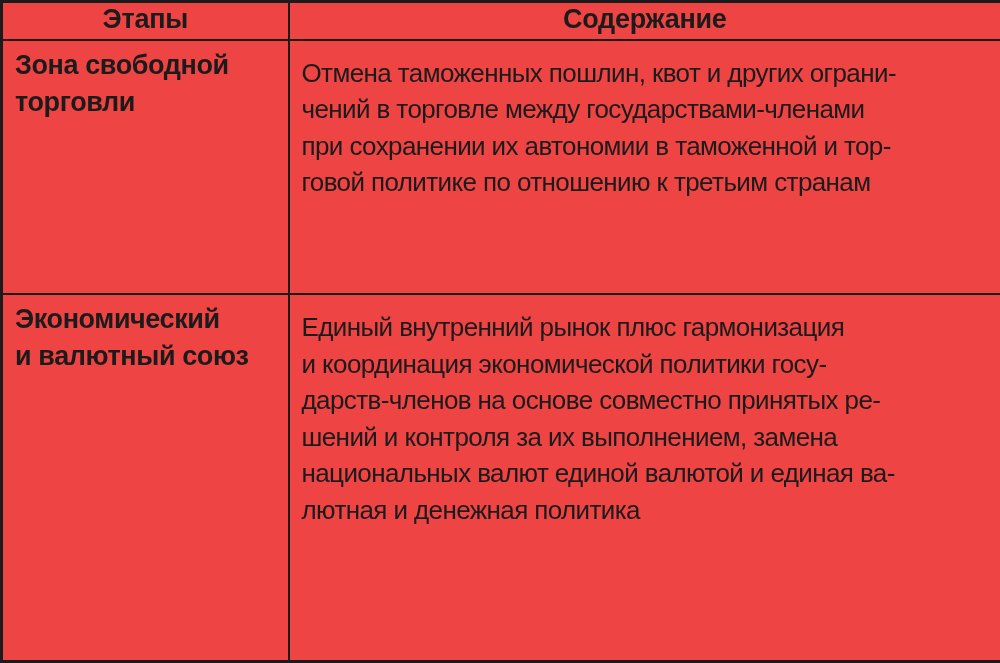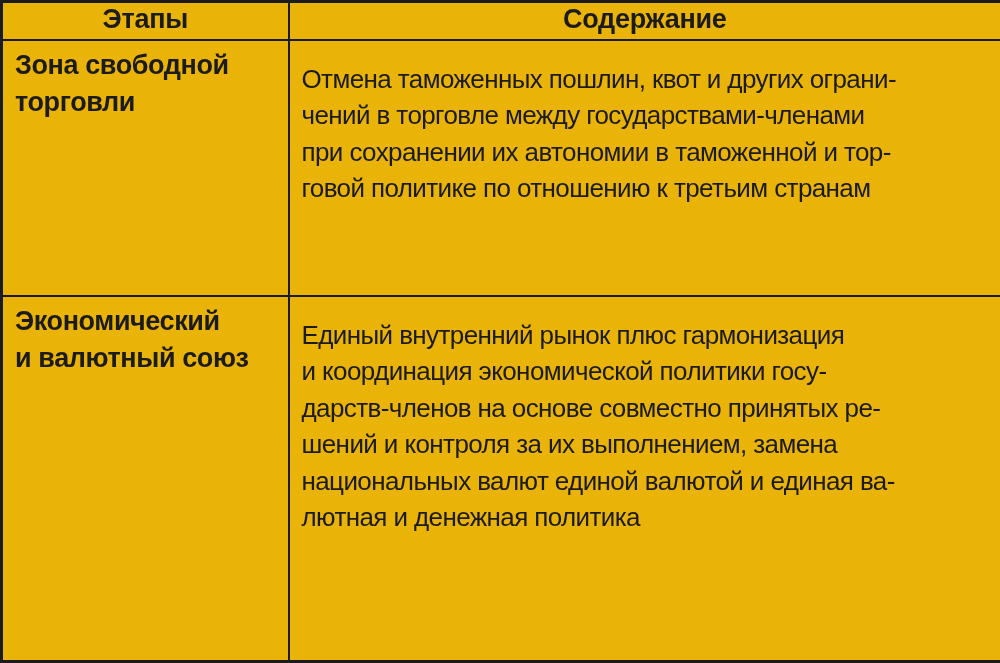--- a/index.html
+++ b/index.html
@@ -4,21 +4,21 @@
 <style>
   html, body {
     margin: 0;
     padding: 0;
     background: #ffffff;
   }
   .page {
     width: 1000px;
     height: 663px;
     box-sizing: border-box;
-    background: #eab308;
+    background: #ef4444;
     font-family: "Liberation Sans", sans-serif;
     color: #1b1b1b;
   }
   table.stages-table {
     width: 1000px;
     height: 663px;
     border-collapse: collapse;
     table-layout: fixed;
   }
   table.stages-table th,
@@ -51,21 +51,21 @@
     letter-spacing: -0.4px;
     padding: 6px 8px 4px 12px;
     white-space: pre-line;
   }
   td.content-cell {
     vertical-align: top;
     font-size: 26px;
     font-weight: 400;
     line-height: 36.5px;
     letter-spacing: -0.6px;
-    padding: 20px 8px 4px 12px;
+    padding: 14px 8px 4px 12px;
     white-space: pre-line;
   }
   tr.row-1 { height: 152px; }
   tr.row-2 { height: 107px; }
   tr.row-3 { height: 146px; }
   tr.row-4 { height: 218px; }
 </style>
 </head>
 <body>
 

